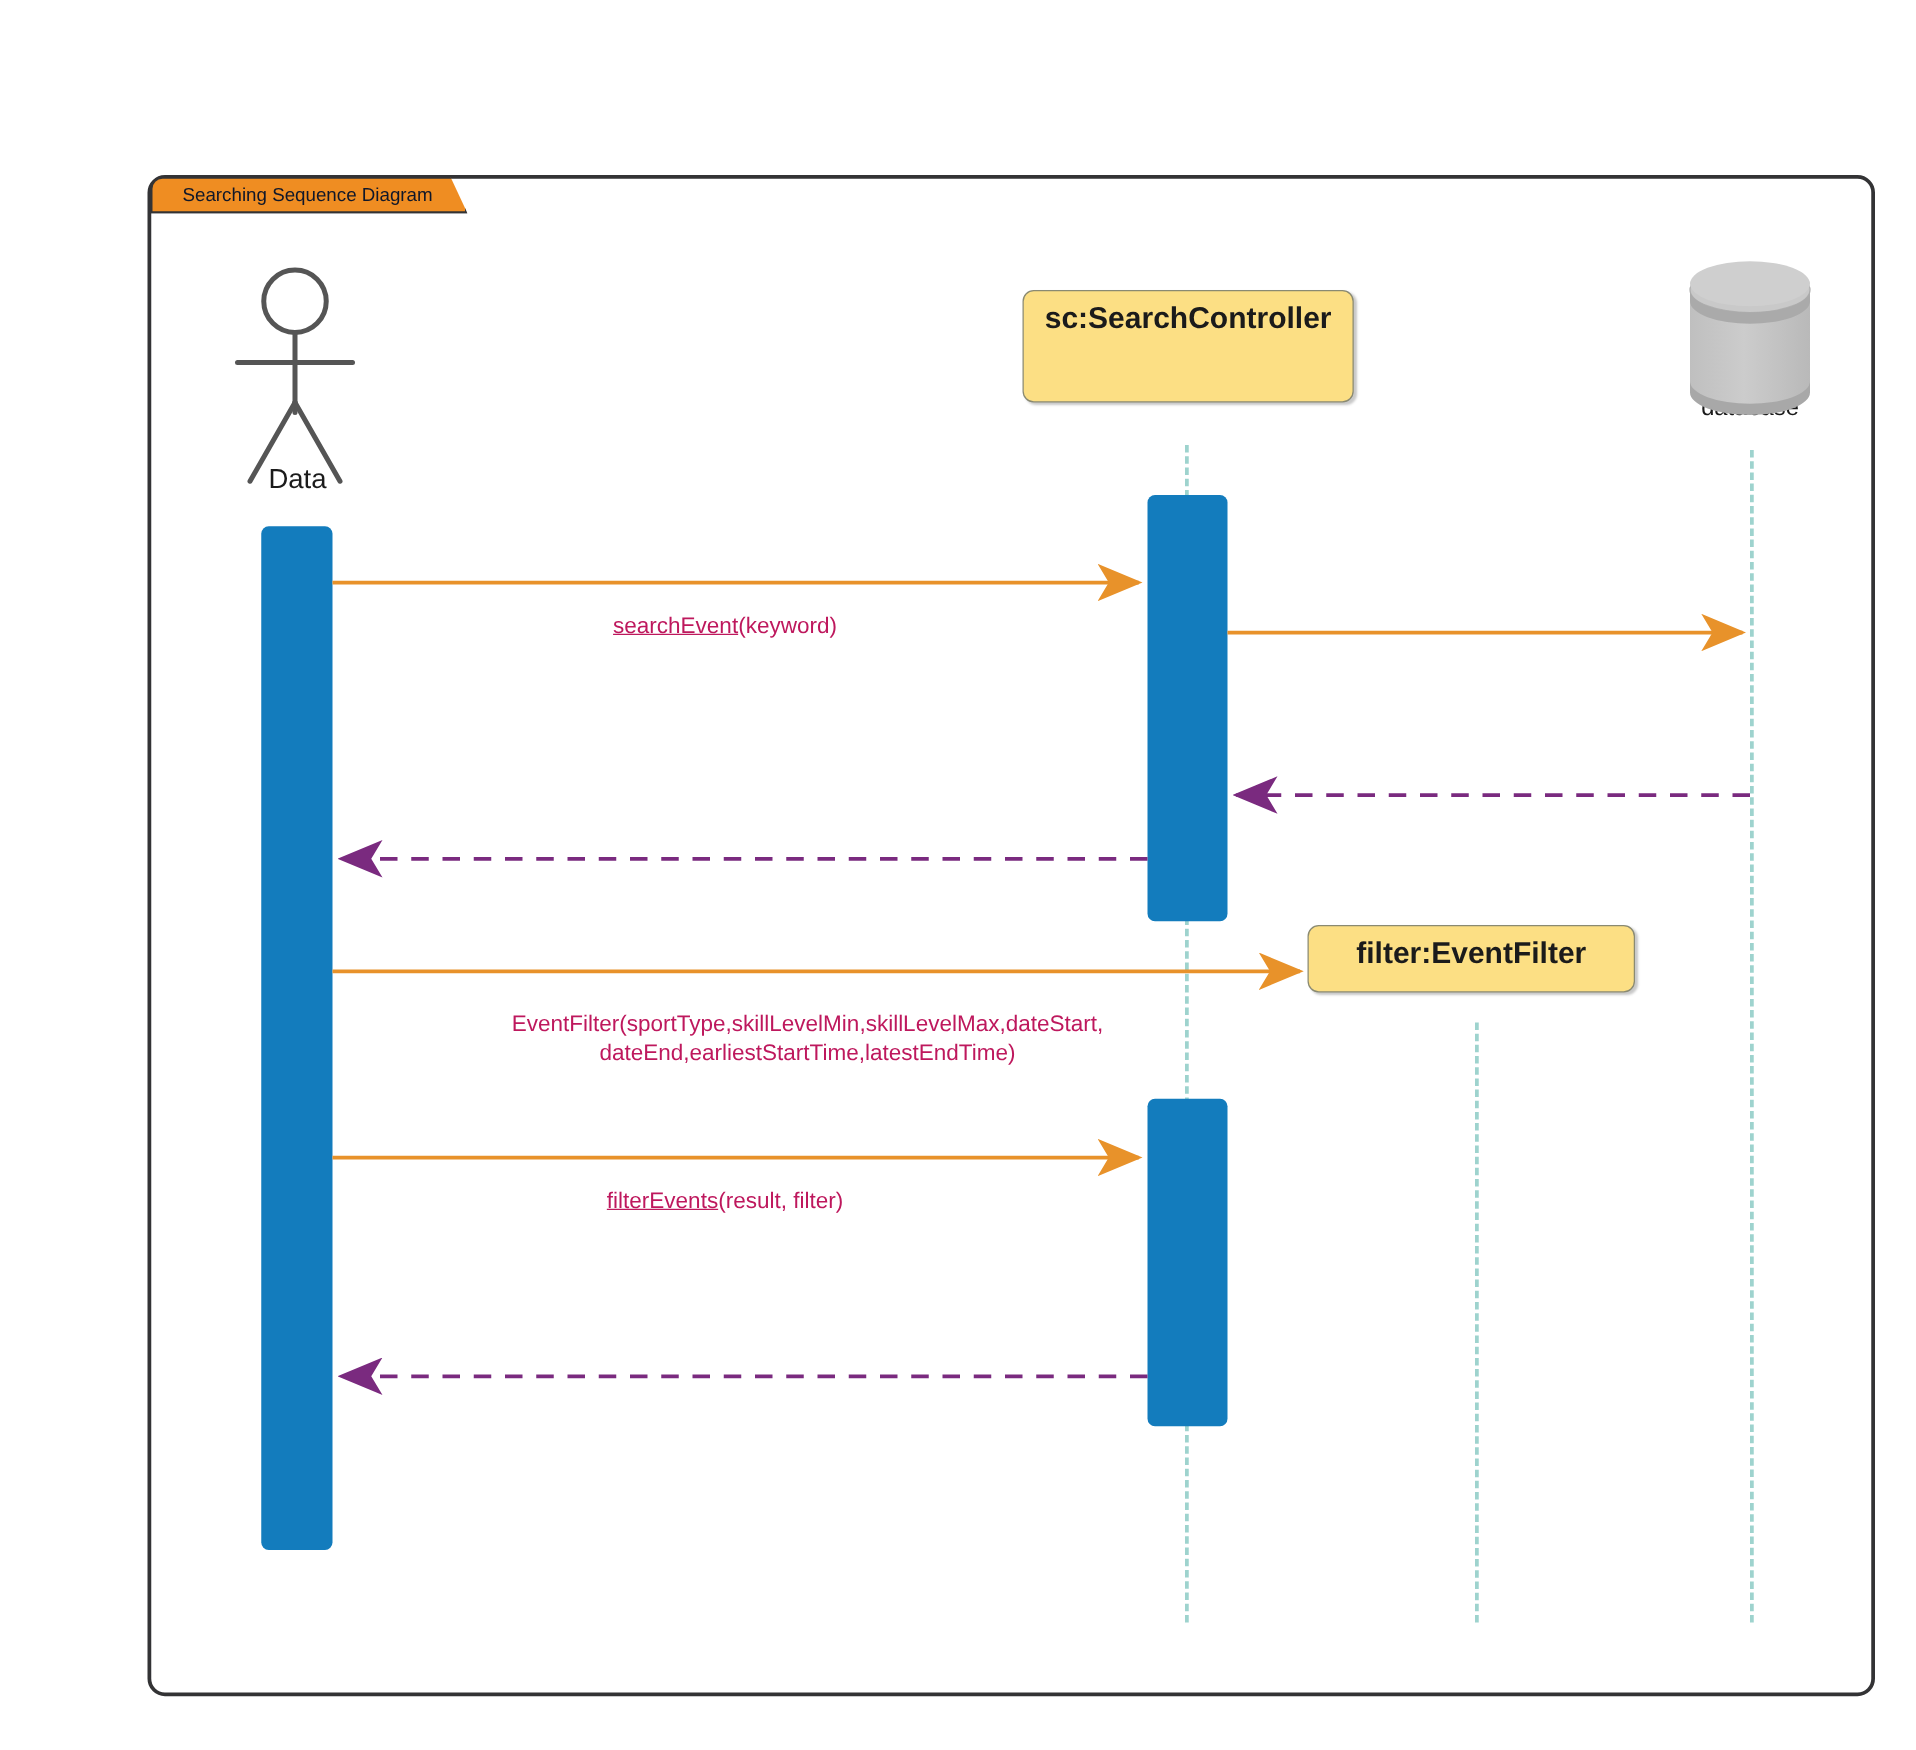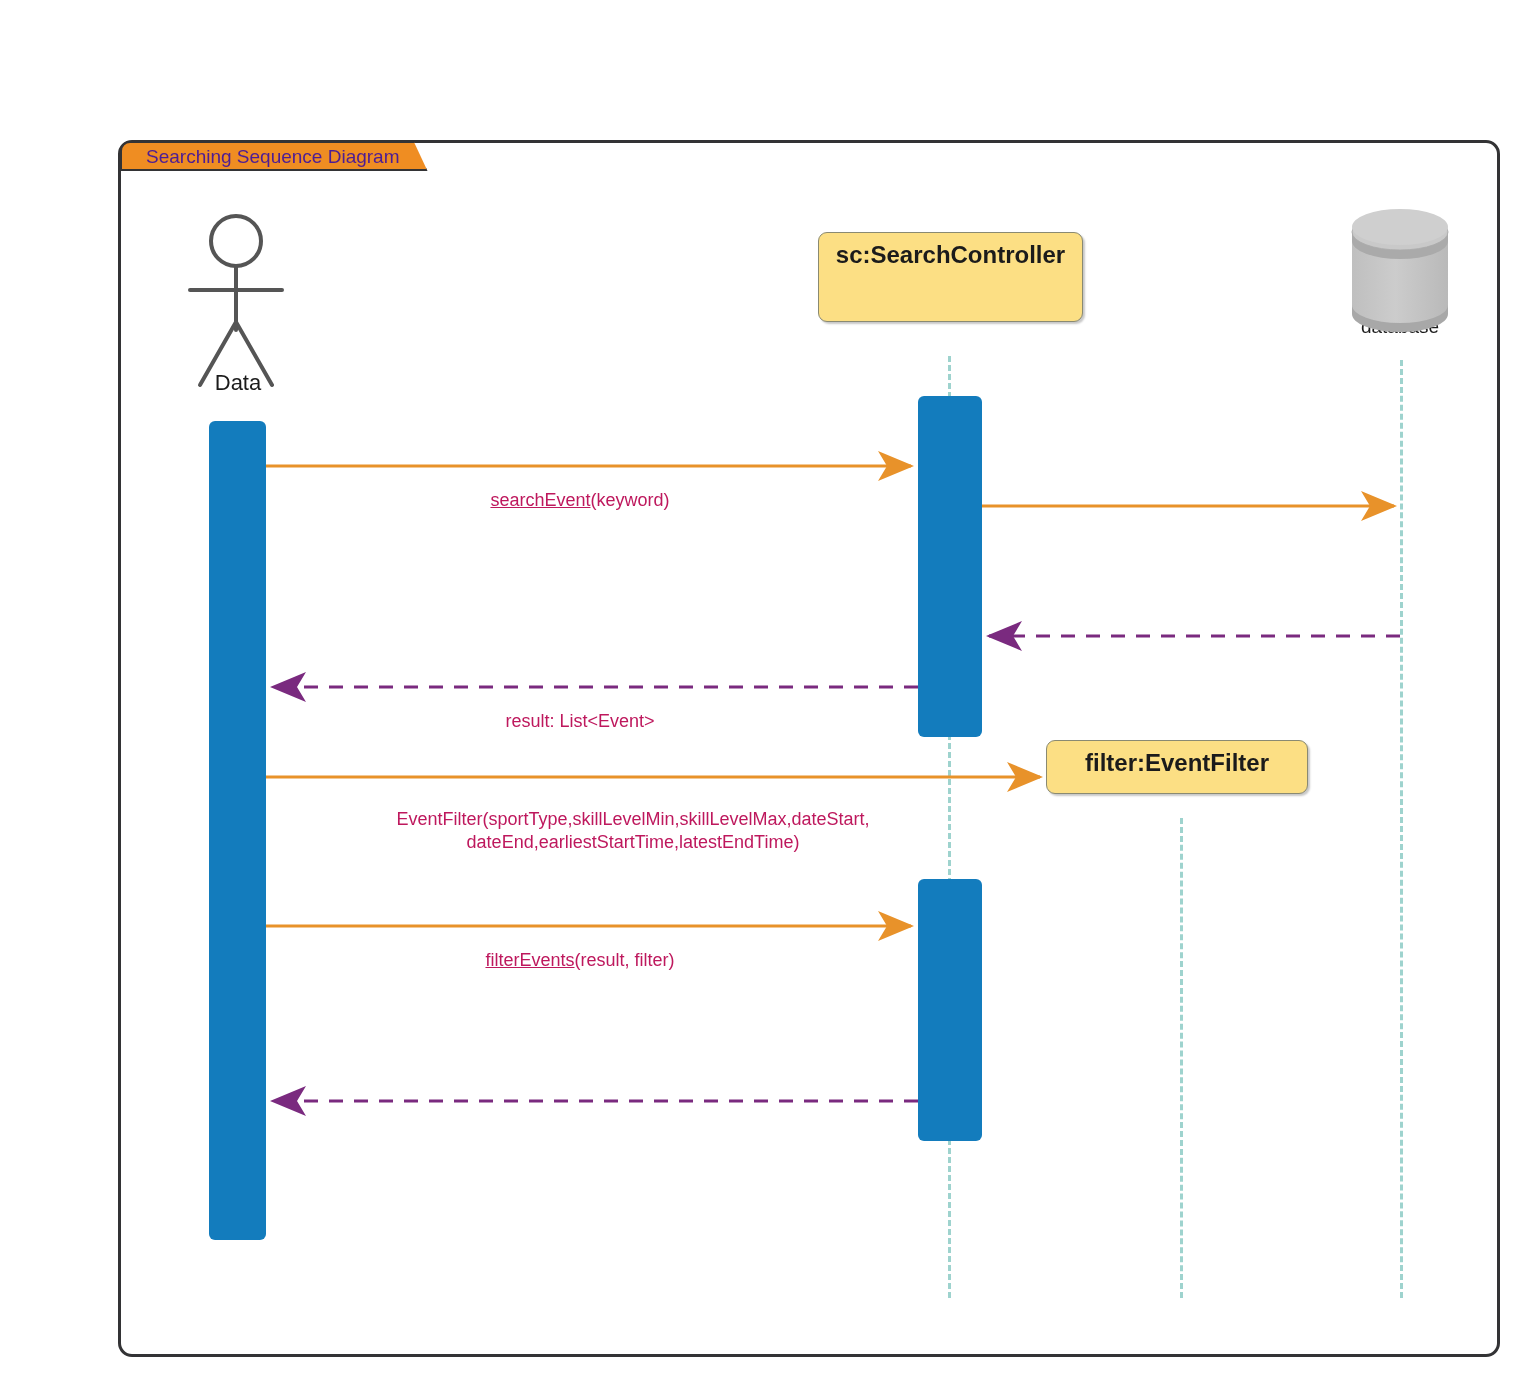--- a/index.html
+++ b/index.html
@@ -39,22 +39,22 @@
     background: #ef8d22;
     border: 2px solid #333335;
     border-radius: 10px 0 0 0;
     box-sizing: border-box;
     display: flex;
     align-items: center;
     padding: 0 26px 0 24px;
     clip-path: polygon(0 0, calc(100% - 14px) 0, 100% 100%, 0 100%);
   }
   .frame-tab-label {
-    font-size: 19px;
-    color: #4c1d95;
+    font-size: 15px;
+    color: #0f172a;
     white-space: nowrap;
     line-height: 1;
   }
   .lifeline-box {
     position: absolute;
     background: #fcdf84;
     border: 1.5px solid #8a8a72;
     border-radius: 9px;
     box-sizing: border-box;
     box-shadow: 2px 2px 2px rgba(0,0,0,0.22);
@@ -143,25 +143,22 @@
   <div class="activation" style="left:209px; top:421px; width:57px; height:819px;"></div>
   <div class="activation" style="left:918px; top:396px; width:64px; height:341px;"></div>
   <div class="activation" style="left:918px; top:879px; width:64px; height:262px;"></div>
 
   <div class="msg-label" style="left:330px; top:478px; width:500px;">
     <span class="uline">searchEvent</span><span>(keyword)</span>
   </div>
 
 
 
-  <div class="msg-label" style="left:330px; top:699px; width:500px;">
-    <span>result: List&lt;Event&gt;</span>
-  </div>
-
-  <div class="msg-label" style="left:383px; top:797px; width:500px;">
+
+  <div class="msg-label" style="left:396px; top:797px; width:500px;">
     <span>EventFilter(sportType,skillLevelMin,skillLevelMax,dateStart,</span><br>
     <span>dateEnd,earliestStartTime,latestEndTime)</span>
   </div>
 
   <div class="msg-label" style="left:330px; top:938px; width:500px;">
     <span class="uline">filterEvents</span><span>(result, filter)</span>
   </div>
 
 
   <svg class="overlay" viewBox="0 0 1533 1400">

